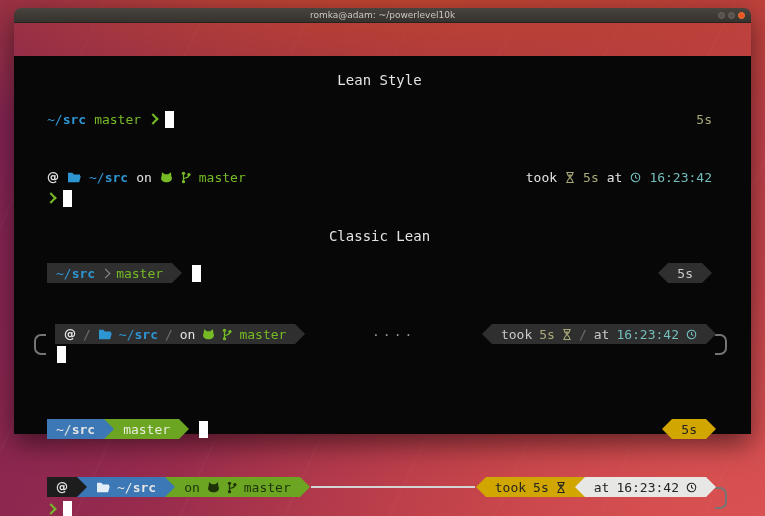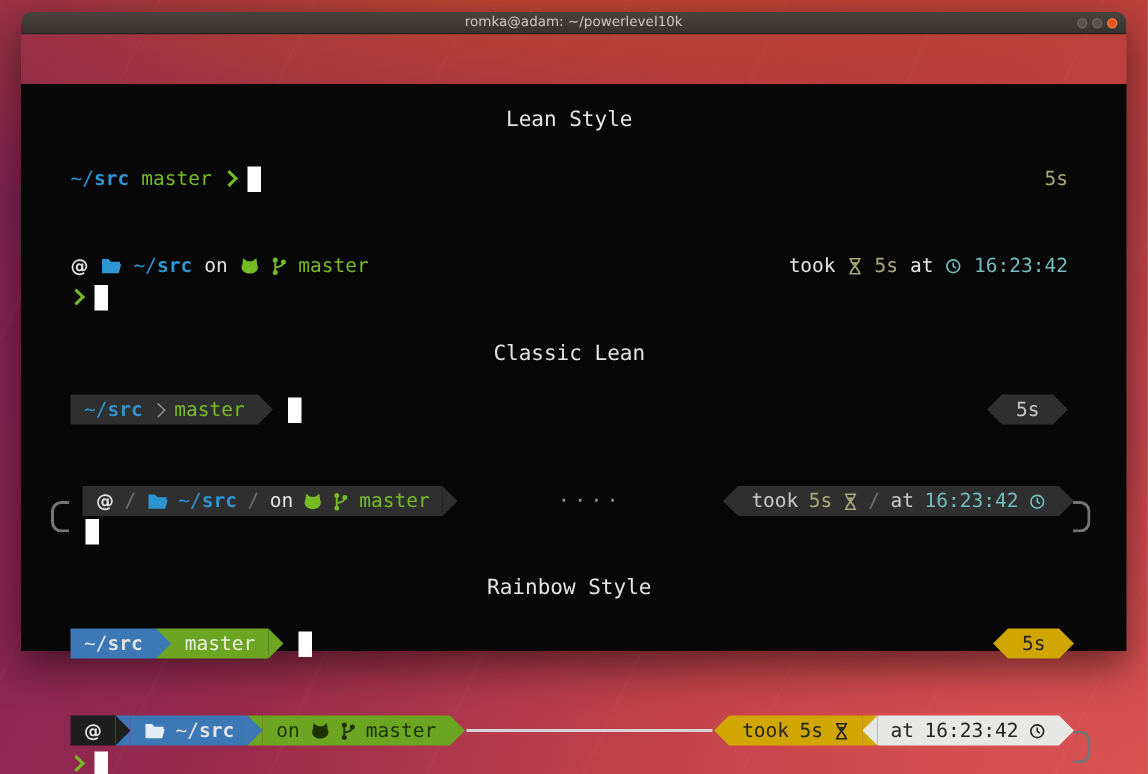--- a/index.html
+++ b/index.html
@@ -213,23 +213,20 @@
               </span>
           </div>
           <span class="arrow r" style="--c:var(--segment-bg)"></span>
         </div>
       </div>
 
       <div class="row" style="top:288px;left:43px">
         <span class="cursor"></span>
       </div>
 
-      <div class="row center" style="top:326px">
-        <span>Rainbow Style</span>
-      </div>
 
       <div class="row" style="top:363px;right:35px">
         <div class="grp tight">
           <div class="seg" style="--b:var(--rainbow-blue)">
             <span class="c-white"><span>~/</span><span class="b">src</span></span>
           </div>
           <span class="sep r" style="--a:var(--rainbow-blue);--b:var(--rainbow-green)"></span>
           <div class="seg" style="--b:var(--rainbow-green)">
             <span class="c-light">master</span>
           </div>

